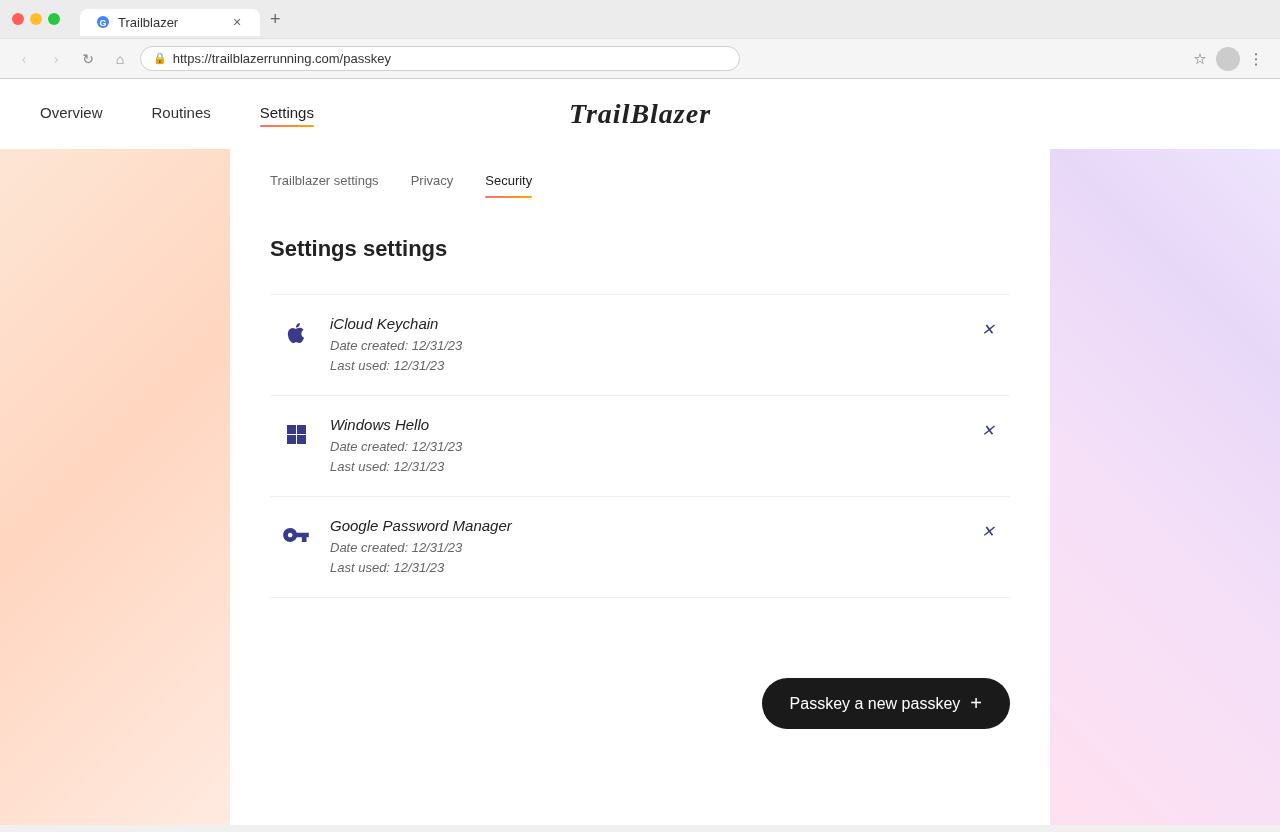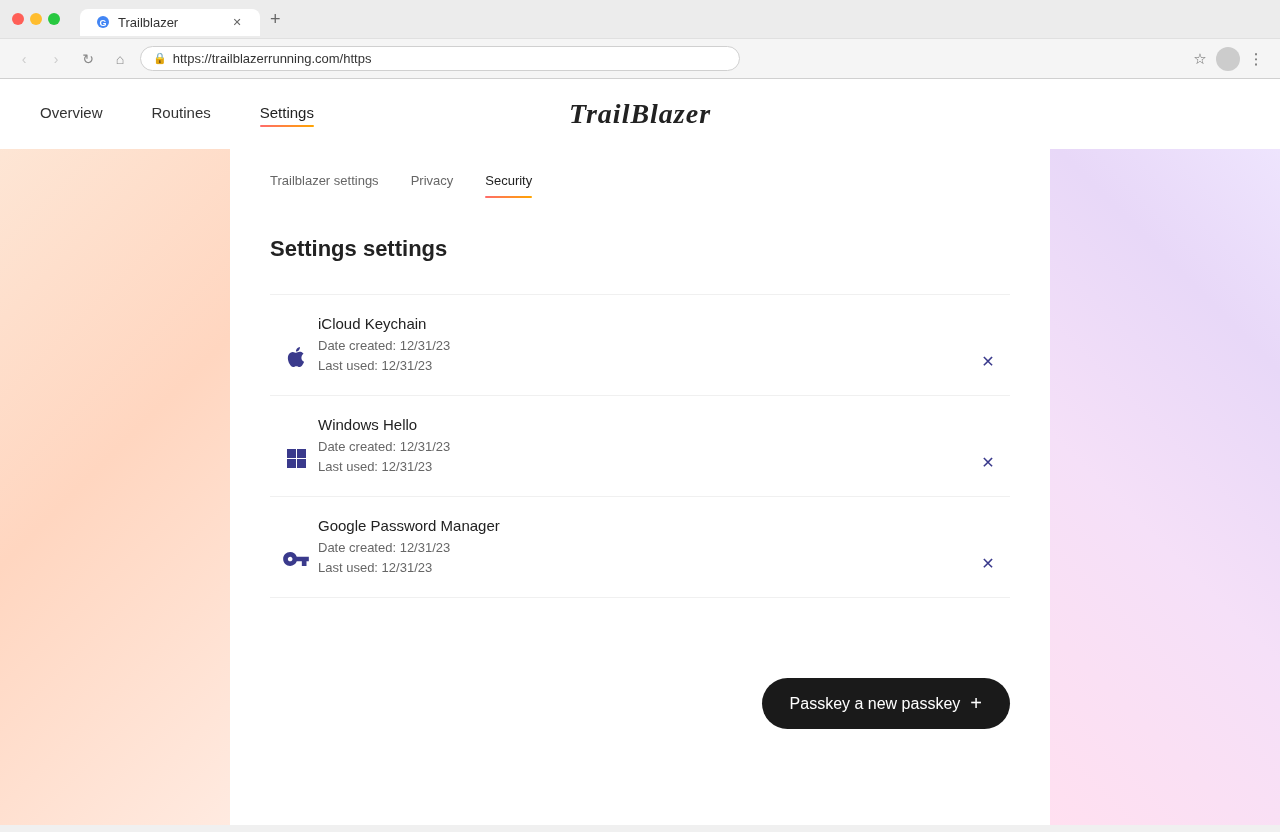--- a/index.html
+++ b/index.html
@@ -235,24 +235,25 @@
     }
 
     
     .passkey-list {
       display: flex;
       flex-direction: column;
       gap: 0;
     }
     .passkey-item {
       display: flex;
-      align-items: flex-end;
+      align-items: flex-start;
       padding: 20px 8px;
       border-bottom: 1px solid #f0f0f0;
-      gap: 4px;
+      gap: 16px;
+      font-style: italic;
     }
     .passkey-item:first-child {
       border-top: 1px solid #f0f0f0;
     }
     .passkey-icon {
       width: 36px;
       height: 36px;
       display: flex;
       align-items: center;
       justify-content: center;
@@ -344,21 +345,21 @@
     </div>
   </div>
 
   <div class="address-bar-row">
     <div class="nav-btn disabled">‹</div>
     <div class="nav-btn disabled">›</div>
     <div class="nav-btn">↻</div>
     <div class="nav-btn">⌂</div>
     <div class="address-bar">
       <span class="lock-icon">🔒</span>
-      <span class="address-text">https://trailblazerrunning.com/https</span>
+      <span class="address-text">https://trailblazerrunning.com/passkey</span>
     </div>
     <div class="browser-actions">
       <div class="browser-action-btn">☆</div>
       <div class="user-avatar"></div>
       <div class="browser-action-btn">⋮</div>
     </div>
   </div>
 </div>
 
 <div class="page-wrapper">

